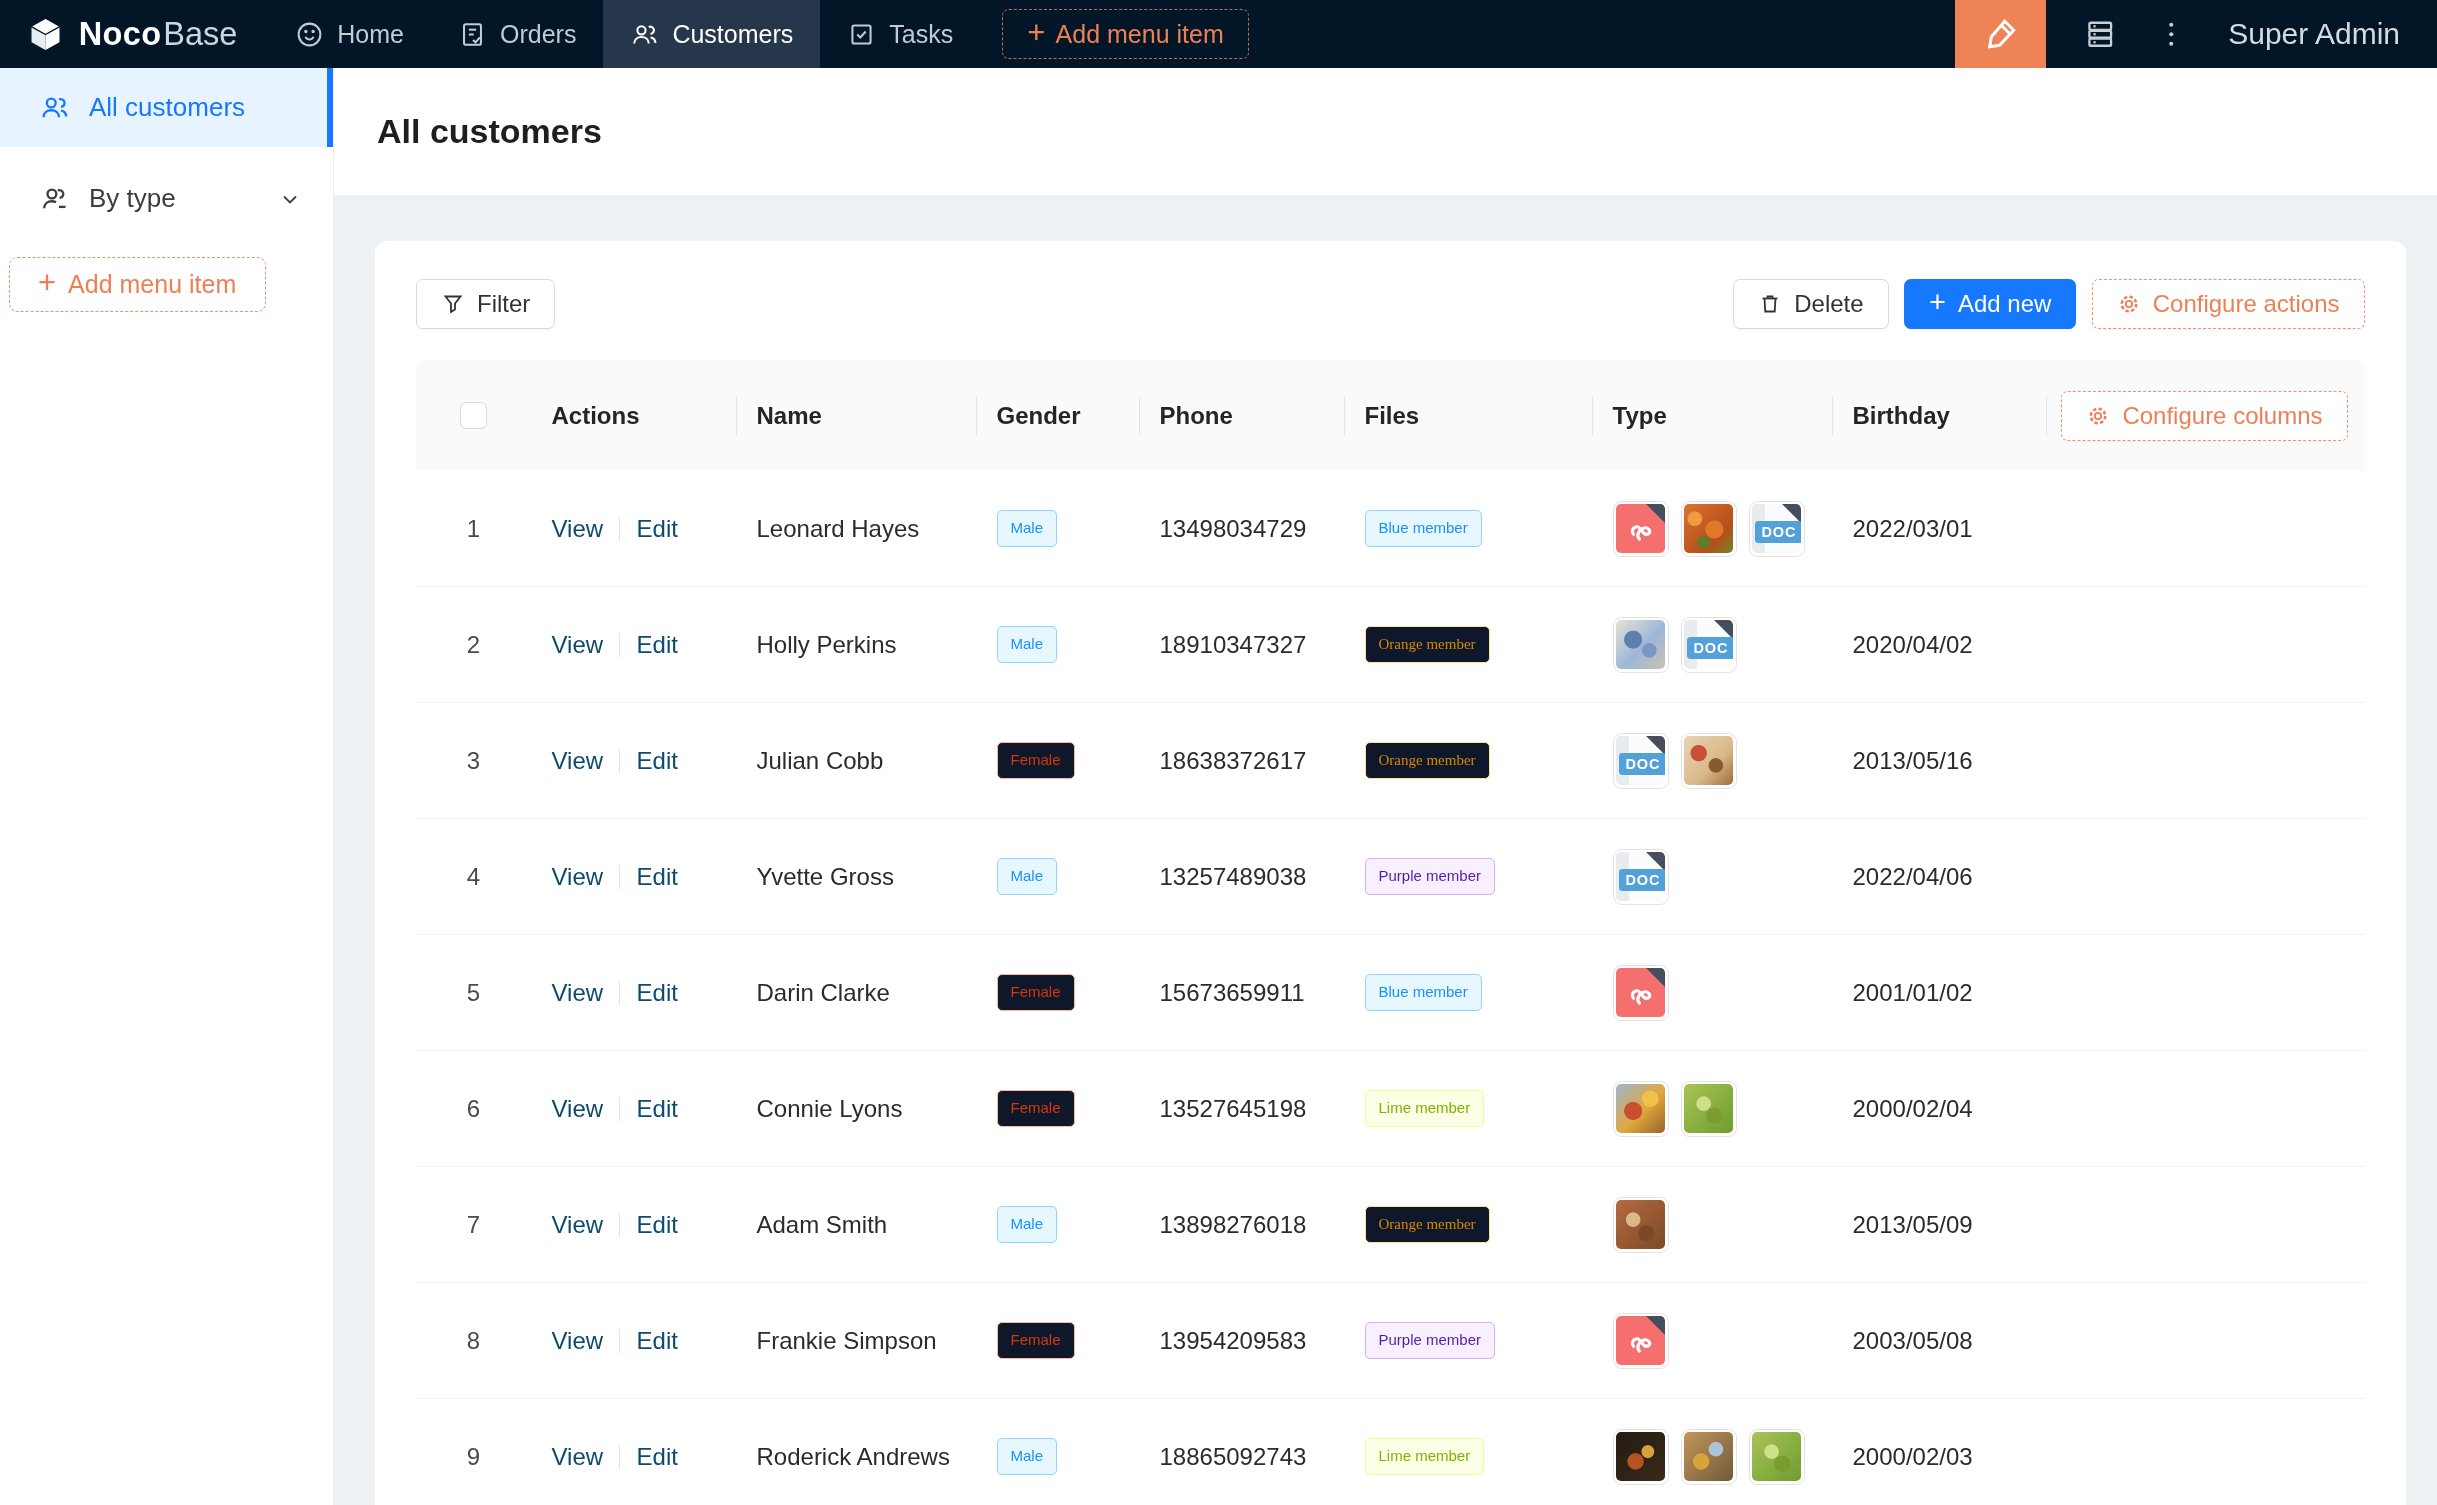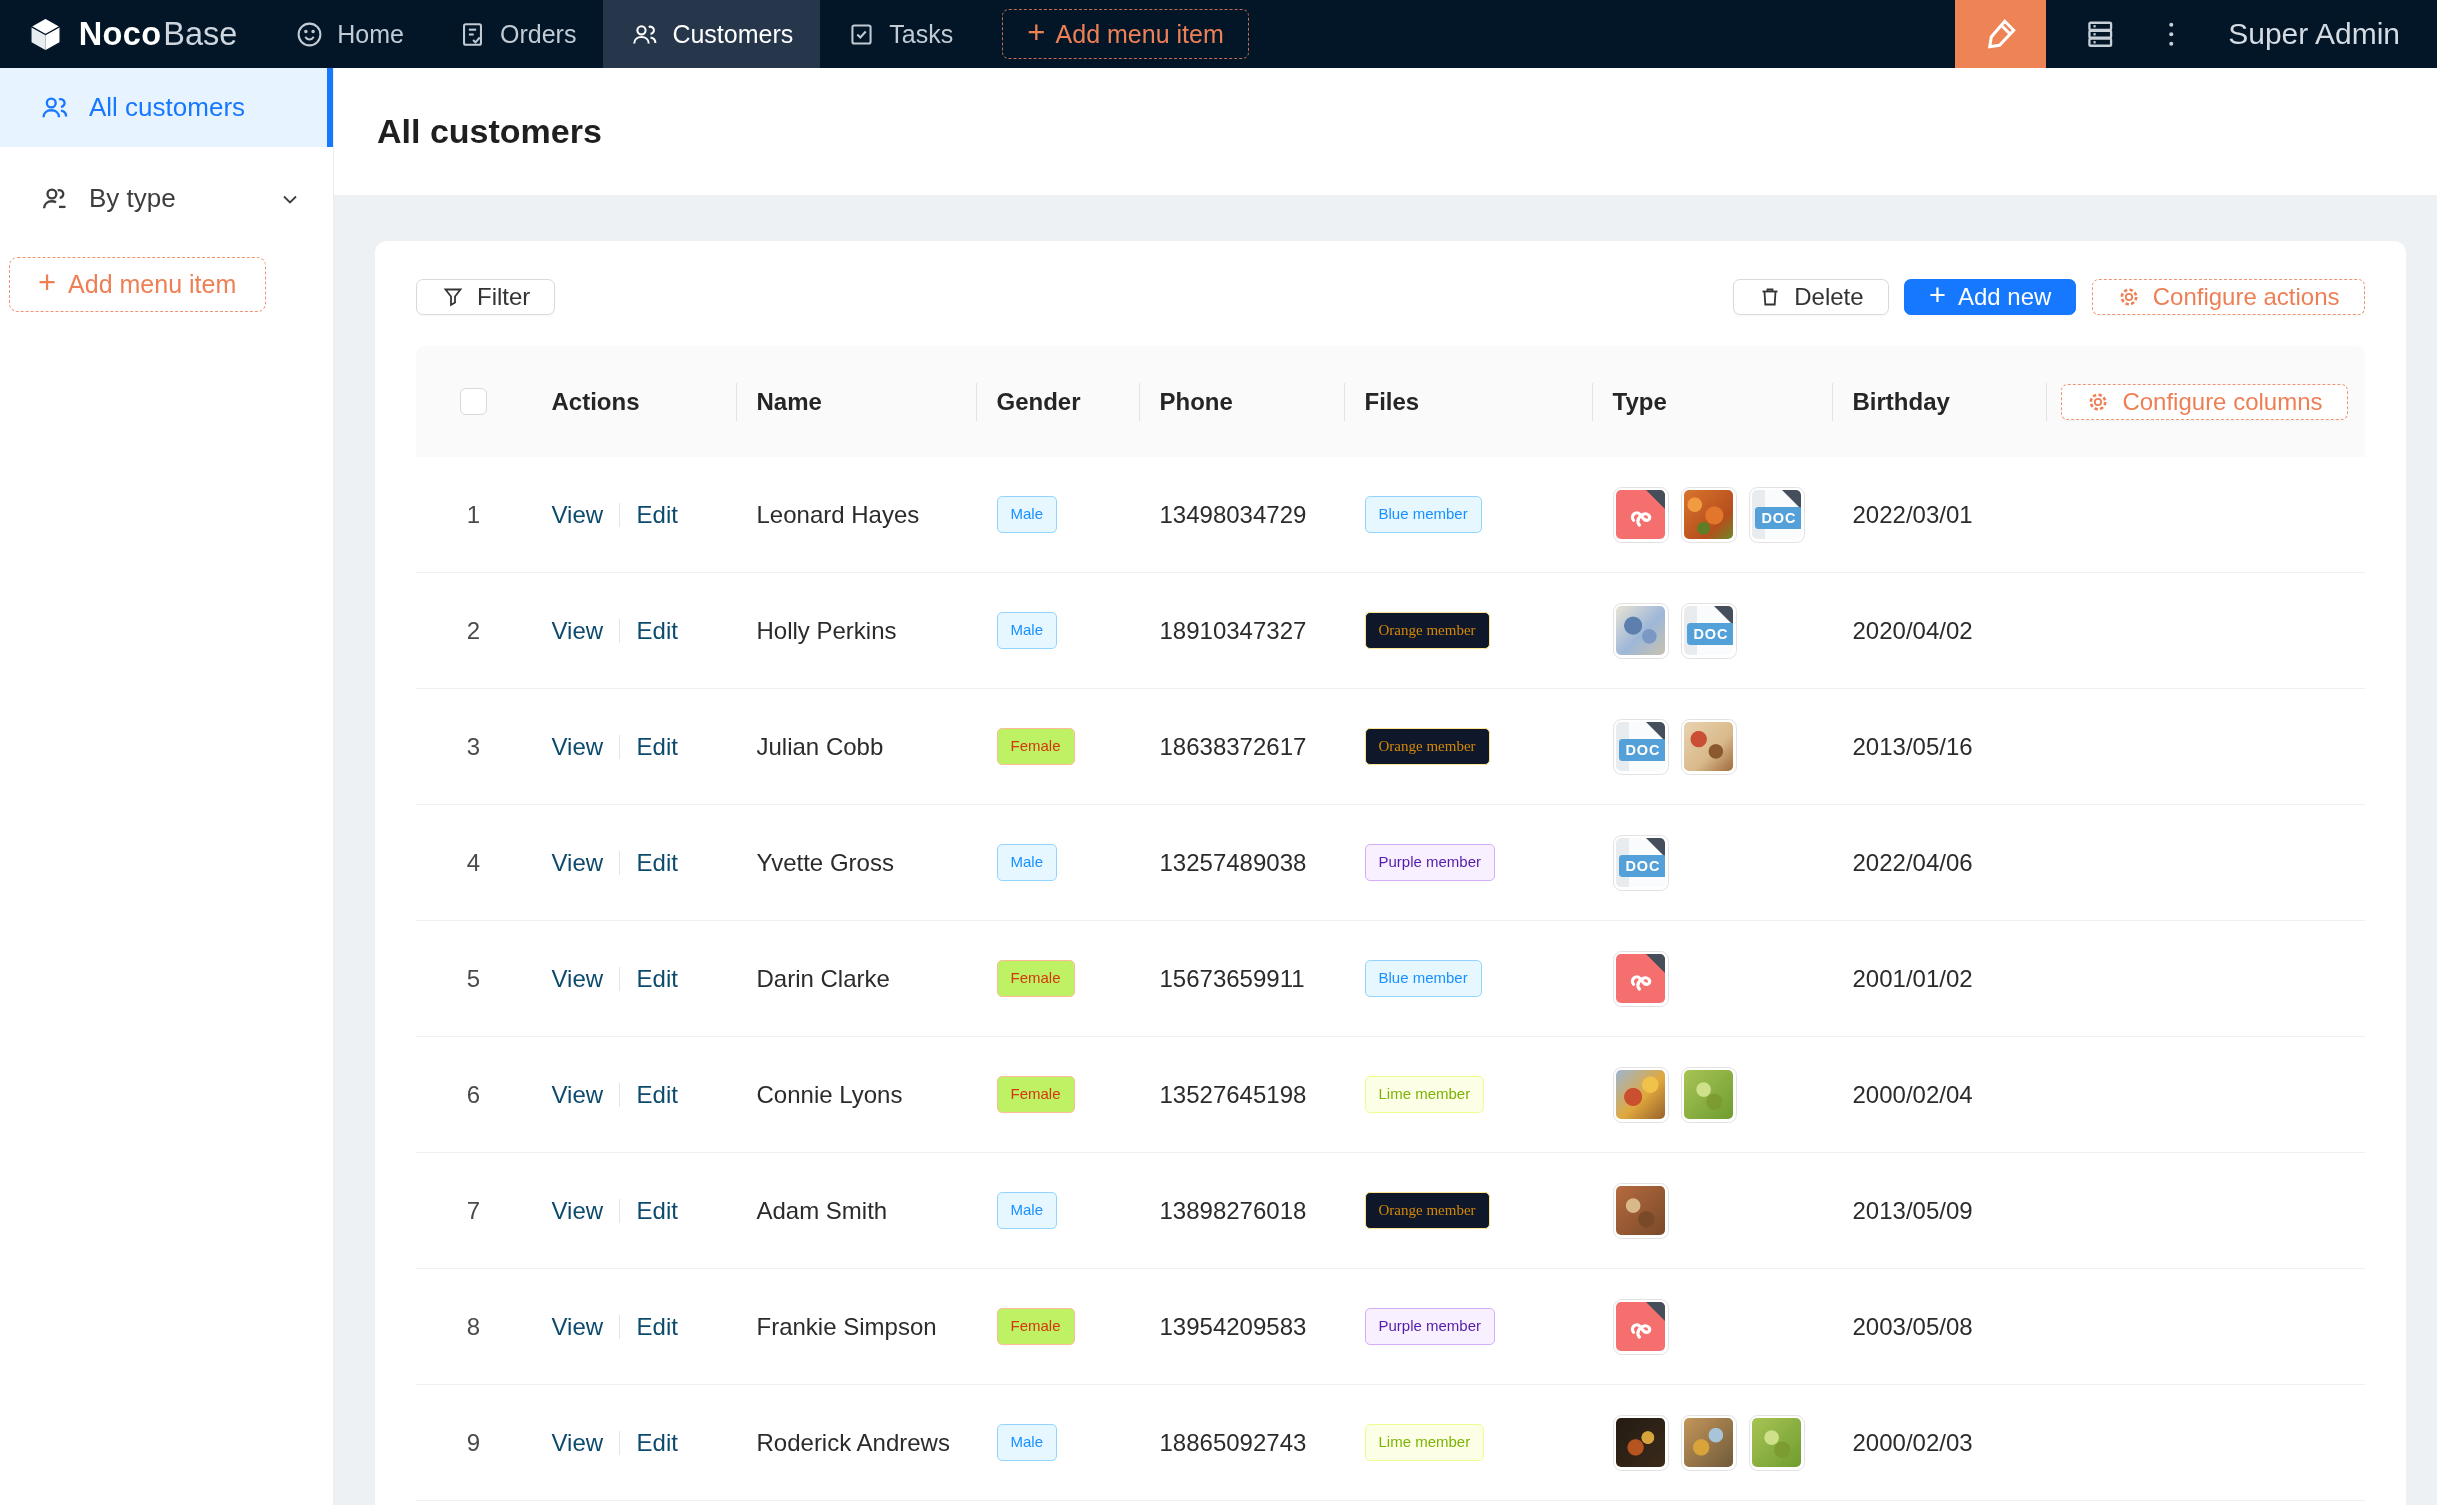--- a/index.html
+++ b/index.html
@@ -39,21 +39,21 @@
     gap:12px; border:1.7px dashed #f0926d; border-radius:8.6px; color:#ee7f55; font-size:25px; cursor:pointer; }
 
   .main { flex:1; display:flex; flex-direction:column; min-width:0; }
   .page-header { height:127px; background:#fff; display:flex; align-items:center; padding-left:43px; flex:0 0 127px; }
   .page-title { font-size:34px; font-weight:600; color:#1f1f1f; }
   .content { flex:1; background:#eef1f4; padding:46px 32.5px 0 41px; min-height:0; }
   .card { background:#fff; border-radius:12px; height:1369px; padding:38px 41px 0; overflow:hidden; }
 
   
   .toolbar { display:flex; align-items:center; margin-bottom:31px; }
-  .btn { height:36px; display:inline-flex; align-items:center; gap:12px; padding:0 24px; border-radius:6.8px;
+  .btn { height:50px; display:inline-flex; align-items:center; gap:12px; padding:0 24px; border-radius:6.8px;
     font-size:24px; border:0.9px solid #d9d9d9; background:#fff; color:#333; cursor:pointer;
     box-shadow:0 1.7px 0 rgba(0,0,0,.02); }
   .btn svg { width:24px; height:24px; stroke:currentColor; fill:none; stroke-width:1.8; }
   .btn-primary { background:#1677ff; border-color:#1677ff; color:#fff; }
   .btn-dashed { border:1.7px dashed #f0926d; color:#ee7f55; }
   .toolbar-right { margin-left:auto; display:flex; gap:15.4px; }
 
   
   .table { width:100%; }
   .thead, .row { display:grid; grid-template-columns:115px 205px 240px 163px 205px 248px 240px 214px minmax(0,1fr); }
@@ -66,21 +66,21 @@
   .checkbox { width:27px; height:27px; border:1.7px solid #d9d9d9; border-radius:6px; background:#fff; cursor:pointer; }
   .row { height:116px; align-items:center; border-bottom:0.9px solid #f0f0f0; }
   .cell { font-size:24px; color:#2b2b2b; padding-left:20.5px; }
   .c-index { text-align:center; padding-left:0; color:#4a4a4a; }
   .c-actions { display:flex; align-items:center; }
   .link { color:#0c4a6e; cursor:pointer; text-decoration:none; }
   .vdiv { width:0.9px; height:24px; background:#e3e3e3; margin:0 16.3px; }
 
   .tag { display:inline-block; font-size:15px; line-height:32.5px; padding:1.7px 13px; border-radius:5.1px; border:0.9px solid; white-space:nowrap; }
   .tag-blue    { background:#e6f7ff; border-color:#91d5ff; color:#1890ff; }
-  .tag-volcano { background:#bef264; border-color:#ffbb96; color:#d4380d; }
+  .tag-volcano { background:#0f172a; border-color:#ffbb96; color:#d4380d; }
   .tag-gold    { background:#0f172a; border-color:#ffe58f; color:#d48806;font-family:Liberation Serif, serif; }
   .tag-purple  { background:#f9f0ff; border-color:#d3adf7; color:#531dab; }
   .tag-lime    { background:#fcffe6; border-color:#eaff8f; color:#7cb305; }
 
   .files { display:flex; align-items:center;text-align:center; }
   .file-chip { width:56px; height:56px; border:0.9px solid #e2e2e2; border-radius:8.6px; background:#fff;
     margin-right:12px; position:relative; padding:2.6px; cursor:pointer; }
   .file-inner { position:relative; width:100%; height:100%; border-radius:5.1px; overflow:hidden; }
   .file-inner.pdf { background:#f66f6f; display:grid; place-items:center; }
   .file-inner.pdf svg { width:34px; height:34px; stroke:#fff; fill:none; stroke-width:3; }

